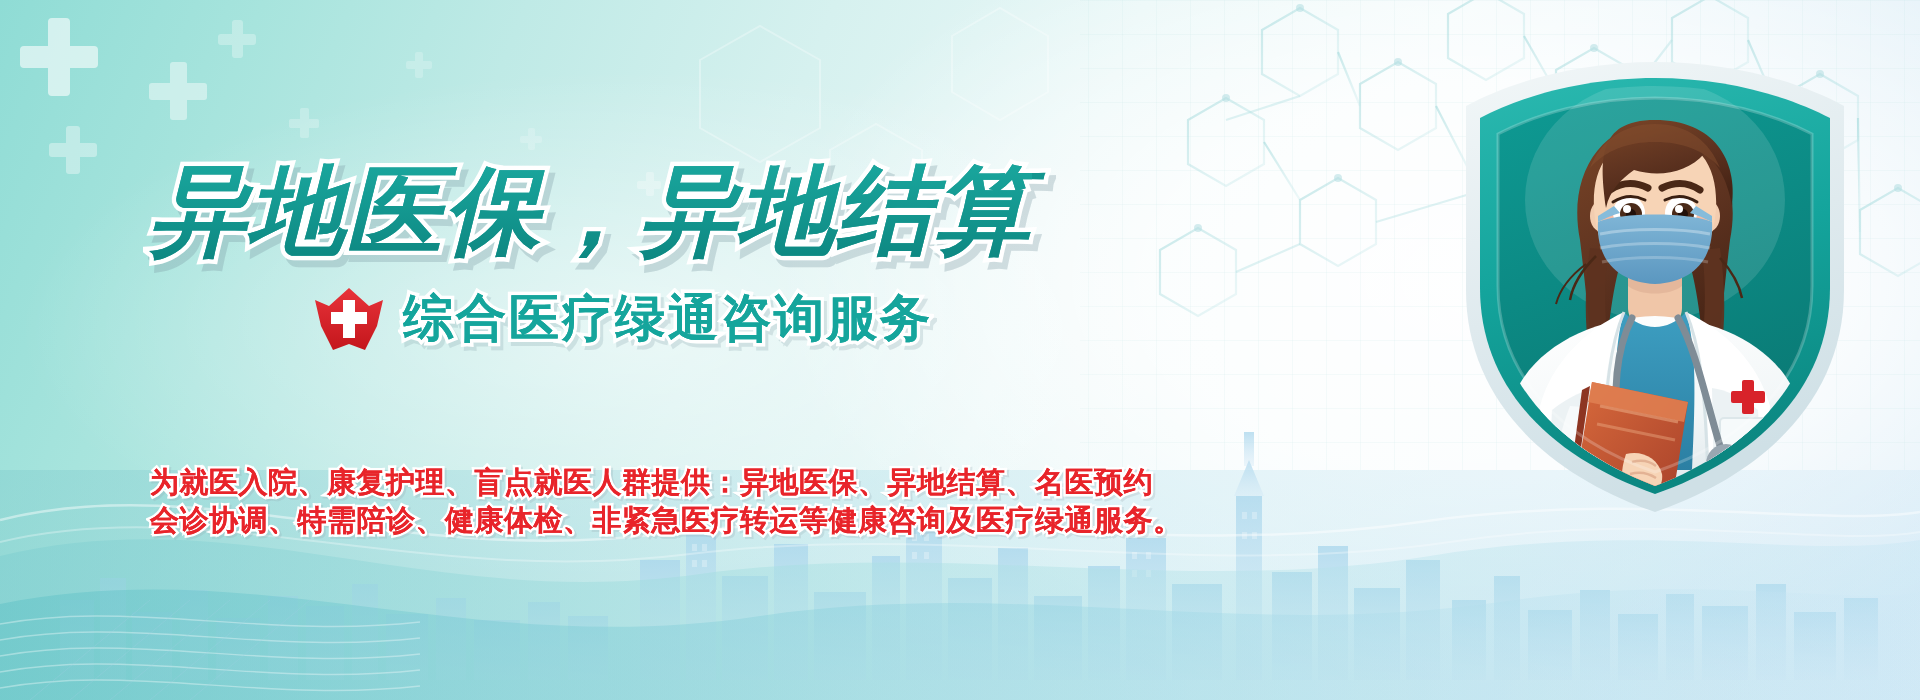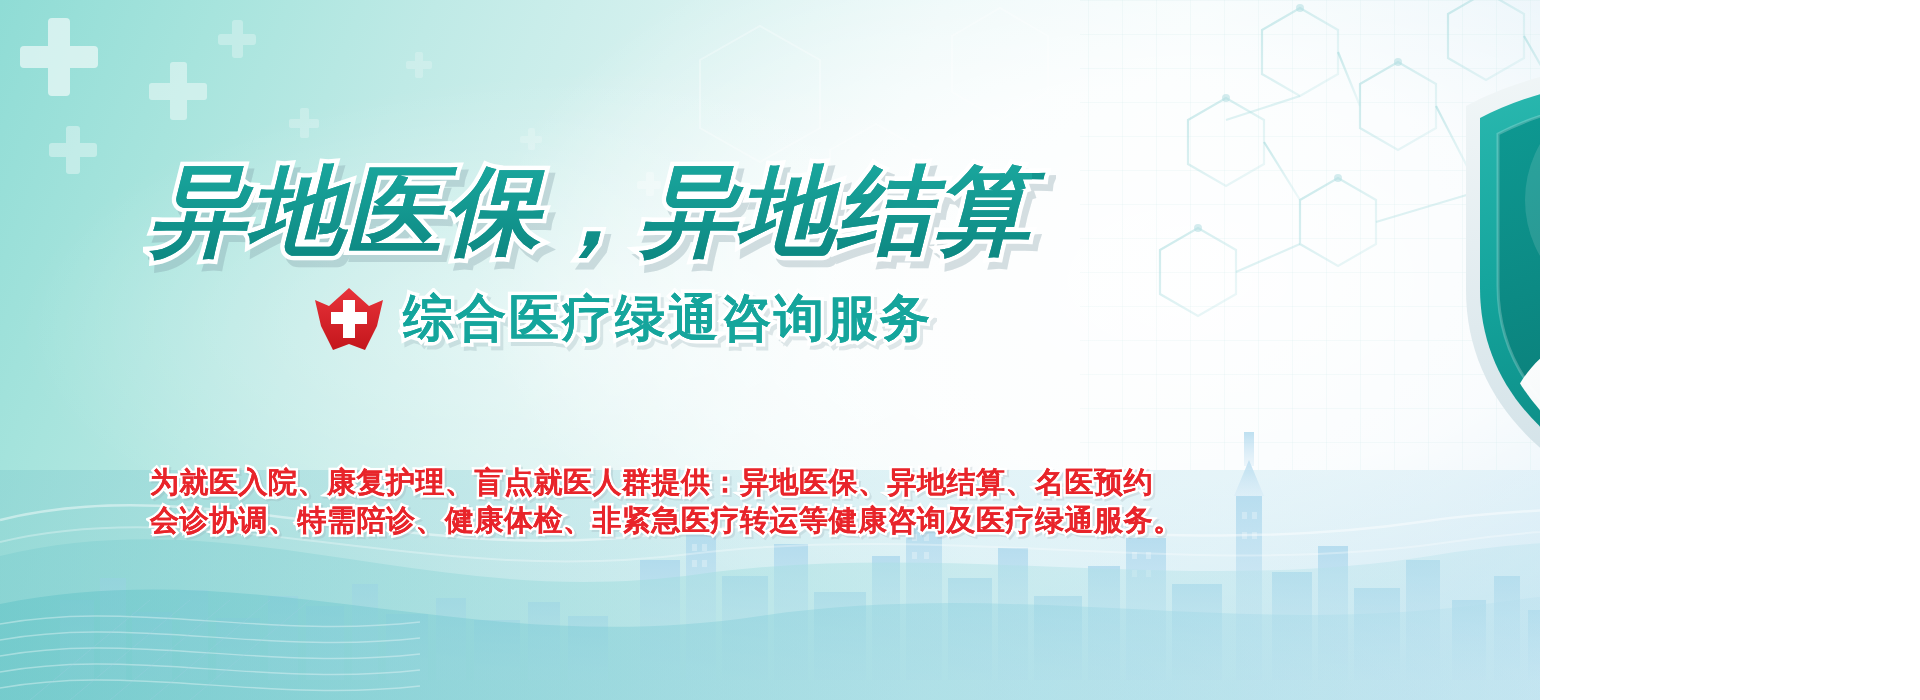--- a/index.html
+++ b/index.html
@@ -1,19 +1,19 @@
 <!DOCTYPE html>
 <html><head>
 <meta charset="utf-8">
 <title>Medical Banner</title>
 <style>
   html,body{margin:0;padding:0;background:#fff;}
   *{box-sizing:border-box;}
   .banner{
-    position:relative;width:1540px;height:700px;overflow:hidden;
+    position:relative;width:1920px;height:700px;overflow:hidden;
     font-family:"Liberation Sans","DejaVu Sans",sans-serif;
     background:
       radial-gradient(ellipse 1100px 620px at 78% 40%, rgba(255,255,255,0.96) 0%, rgba(255,255,255,0.80) 32%, rgba(255,255,255,0.0) 66%),
       linear-gradient(112deg,
         #8fdcd5 0%,
         #a7e4dd 12%,
         #bfeae6 24%,
         #d6f1ef 38%,
         #e8f7f7 52%,
         #f1fafb 66%,

